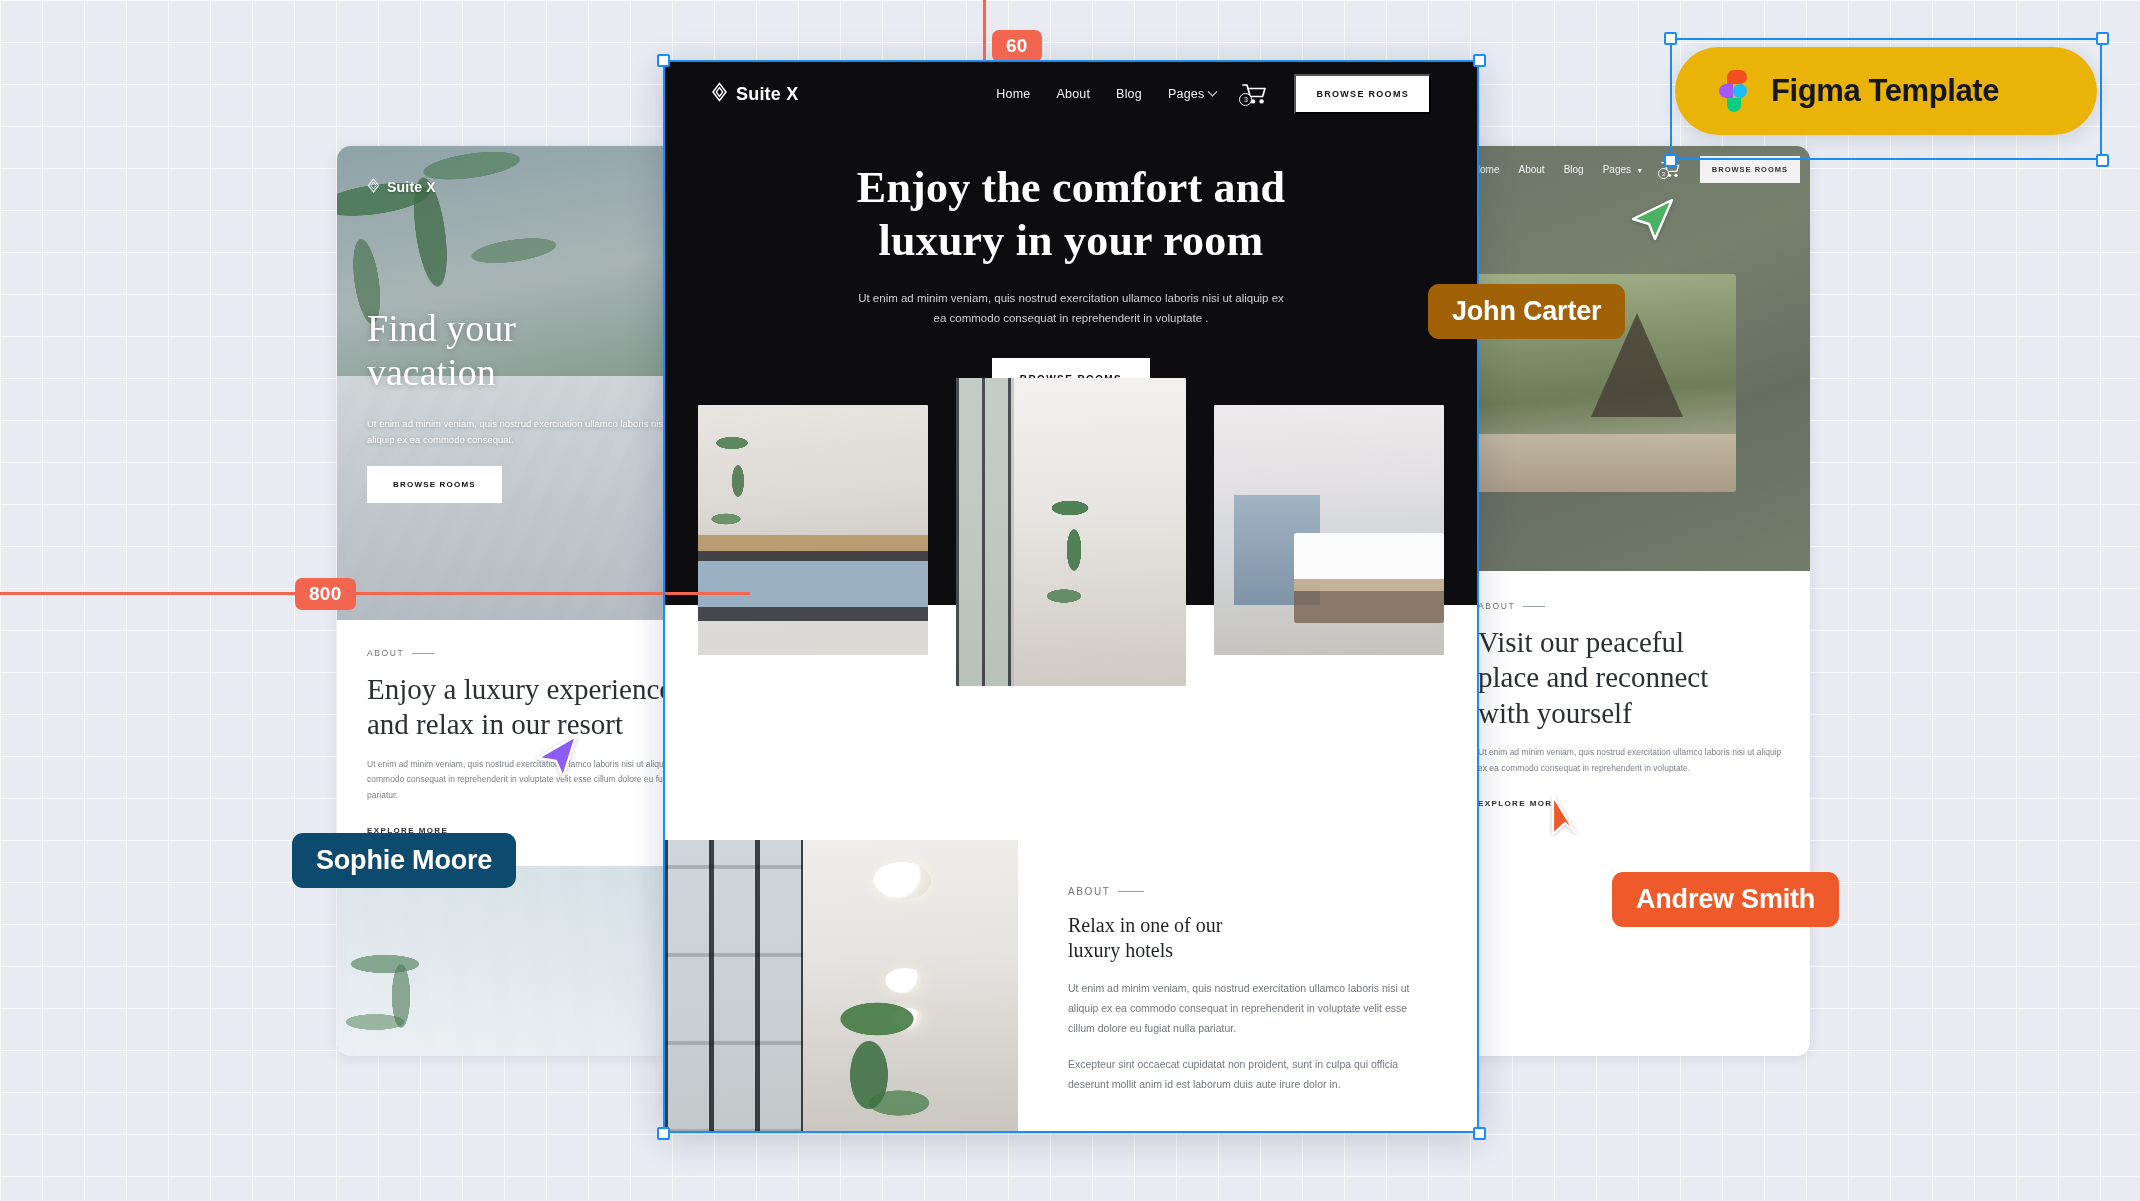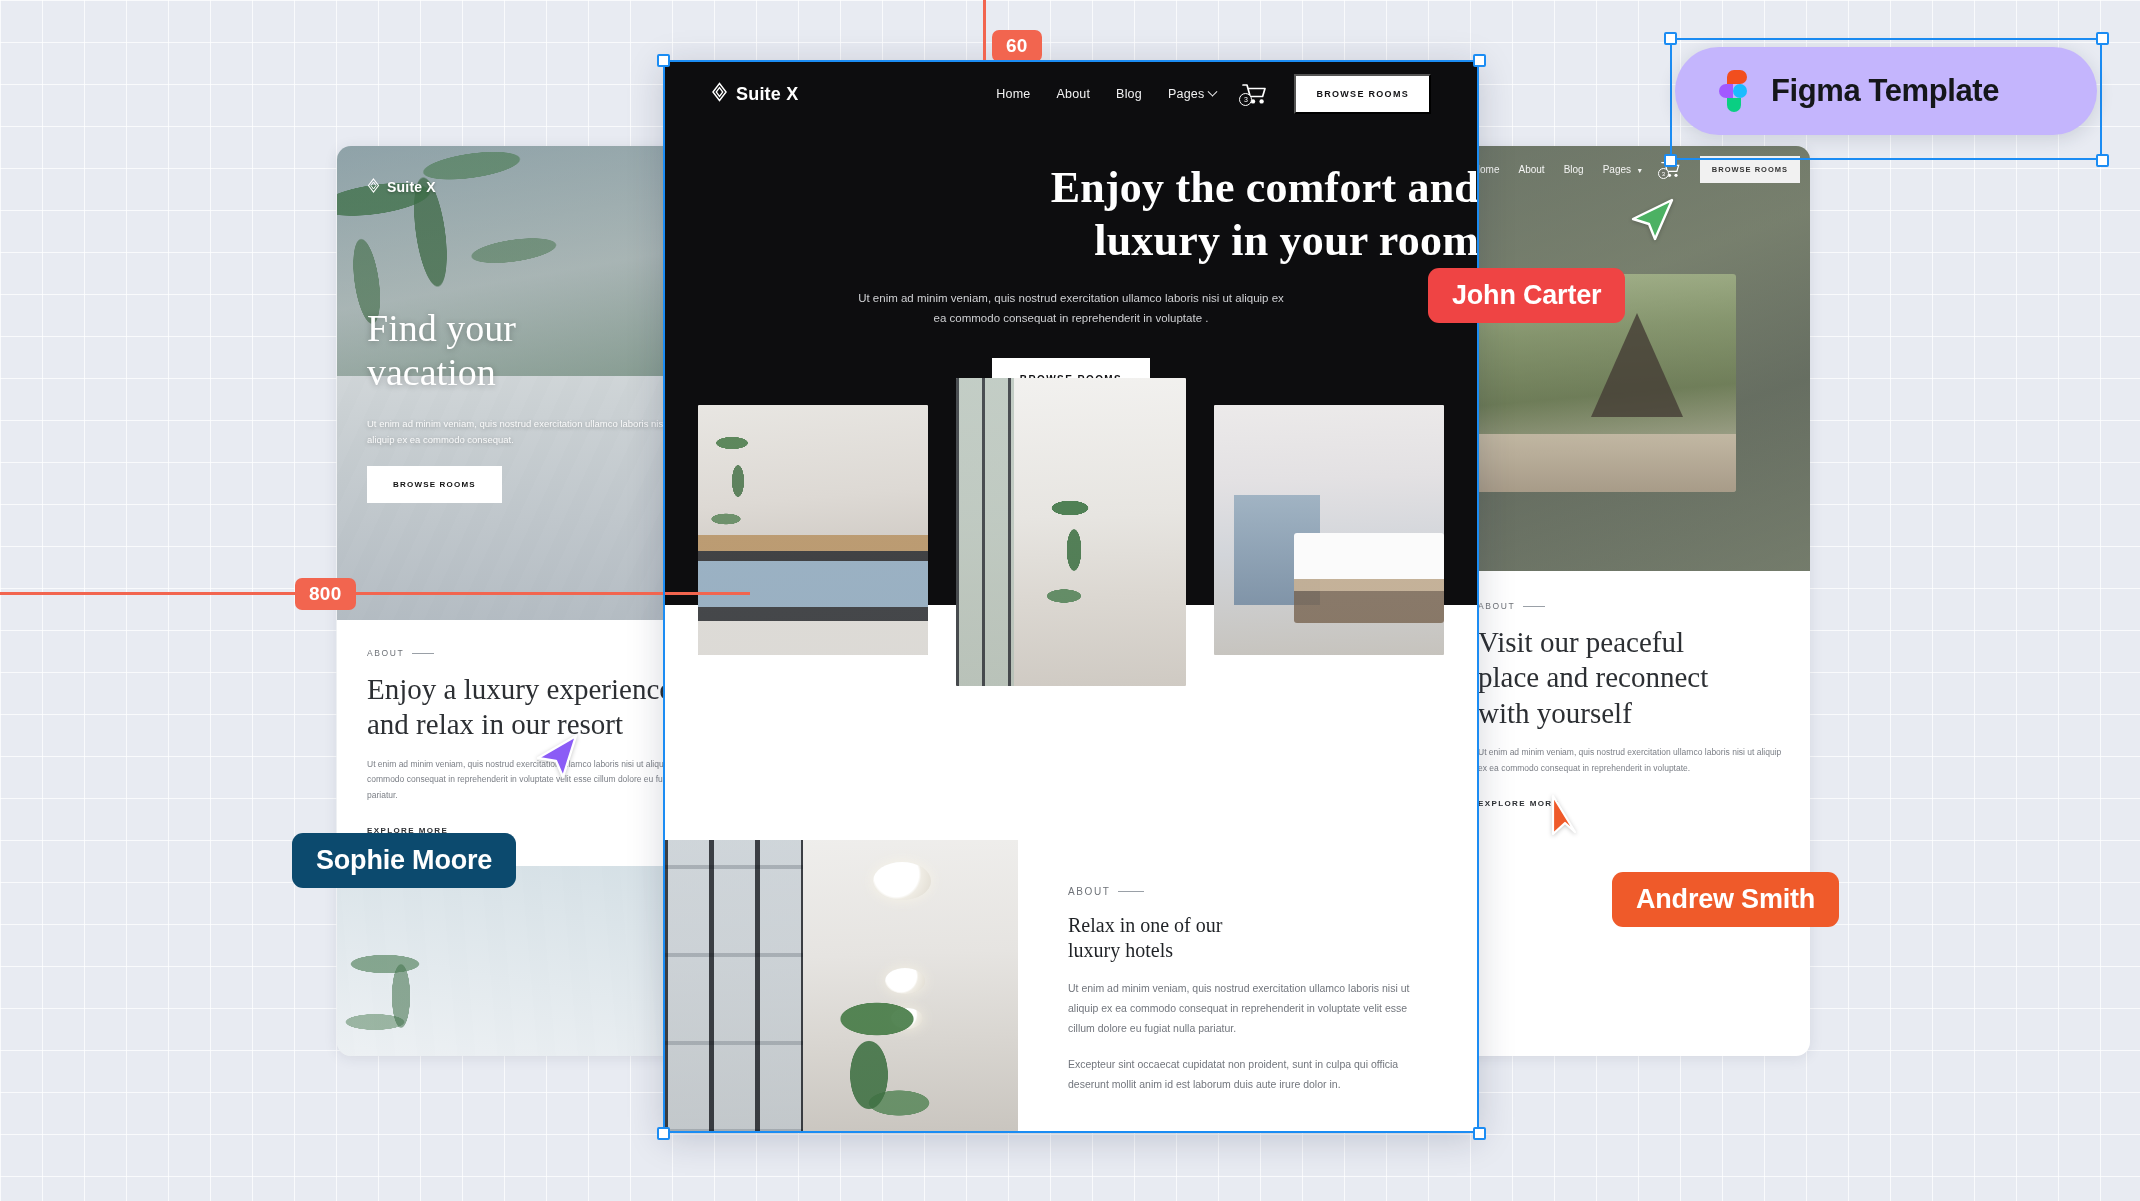--- a/index.html
+++ b/index.html
@@ -207,21 +207,21 @@
     width: 13px; height: 13px; border-radius: 50%;
     background: #0d0d0f; border: 1.2px solid #fff;
     color: #fff; font-size: 7px; line-height: 11px; text-align: center;
   }
   .cf-browse-btn {
     background: #ffffff; color: #121215;
     font-size: 9px; font-weight: 700; letter-spacing: 1.3px;
     padding: 13px 20px; white-space: nowrap;
   }
   .cf-h1 {
-    text-align: right; margin-top: 48px;
+    text-align: center; margin-top: 48px;
     font-family: "Liberation Serif", serif;
     font-size: 44px; line-height: 1.20; color: #ffffff;
     letter-spacing: .2px;
   }
   .cf-sub {
     text-align: center; margin: 20px auto 0 auto; width: 430px;
     font-size: 11.5px; line-height: 1.75; color: #cfd0d3;
   }
   .cf-cta {
     display: block; margin: 30px auto 0 auto;
@@ -319,21 +319,21 @@
     font-size: 19px; font-weight: 600; border-radius: 7px;
     padding: 5px 14px; z-index: 56; letter-spacing: .3px;
   }
   #badge-60 { left: 992px; top: 30px; }
   #badge-800 { left: 295px; top: 578px; }
 
   
   #figma-pill {
     position: absolute; left: 1675px; top: 47px;
     width: 422px; height: 88px;
-    background: #c4b5fd; border-radius: 44px;
+    background: #eab308; border-radius: 44px;
     display: flex; align-items: center; gap: 24px;
     padding-left: 44px;
     box-shadow: 0 4px 18px rgba(30,40,70,.14);
     z-index: 70;
   }
   #figma-pill .label {
     font-size: 31px; font-weight: 700; color: #15171a; letter-spacing: -.4px;
   }
   .figma-logo { position: relative; width: 28px; height: 42px; }
   .figma-logo i { position: absolute; display: block; }
@@ -535,21 +535,21 @@
   <div class="handle" style="left:1663.5px; top:31.5px"></div>
   <div class="handle" style="left:2095.5px; top:31.5px"></div>
   <div class="handle" style="left:1663.5px; top:153.5px"></div>
   <div class="handle" style="left:2095.5px; top:153.5px"></div>
 
   <div class="cursor" style="left:1625px; top:192px">
     <svg width="52" height="52" viewBox="0 0 52 52">
       <path d="M47 8 L8 27 L24 32 L30 47 Z" fill="#4cb163" stroke="#ffffff" stroke-width="2.4" stroke-linejoin="round"></path>
     </svg>
   </div>
-  <div class="cursor-label" style="left:1428px; top:268px; background:#ef4444">John Carter</div>
+  <div class="cursor-label" style="left:1428px; top:284px; background:#a16207">John Carter</div>
 
   <div class="cursor" style="left:530px; top:728px">
     <svg width="54" height="54" viewBox="0 0 54 54">
       <path d="M46 8 L8 30 L26 33 L33 49 Z" fill="#8b5cf6" stroke="#ffffff" stroke-width="2.4" stroke-linejoin="round"></path>
     </svg>
   </div>
   <div class="cursor-label" style="left:292px; top:833px; background:#0c4a6e">Sophie Moore</div>
 
   <div class="cursor" style="left:1545px; top:788px">
     <svg width="52" height="52" viewBox="0 0 52 52">

